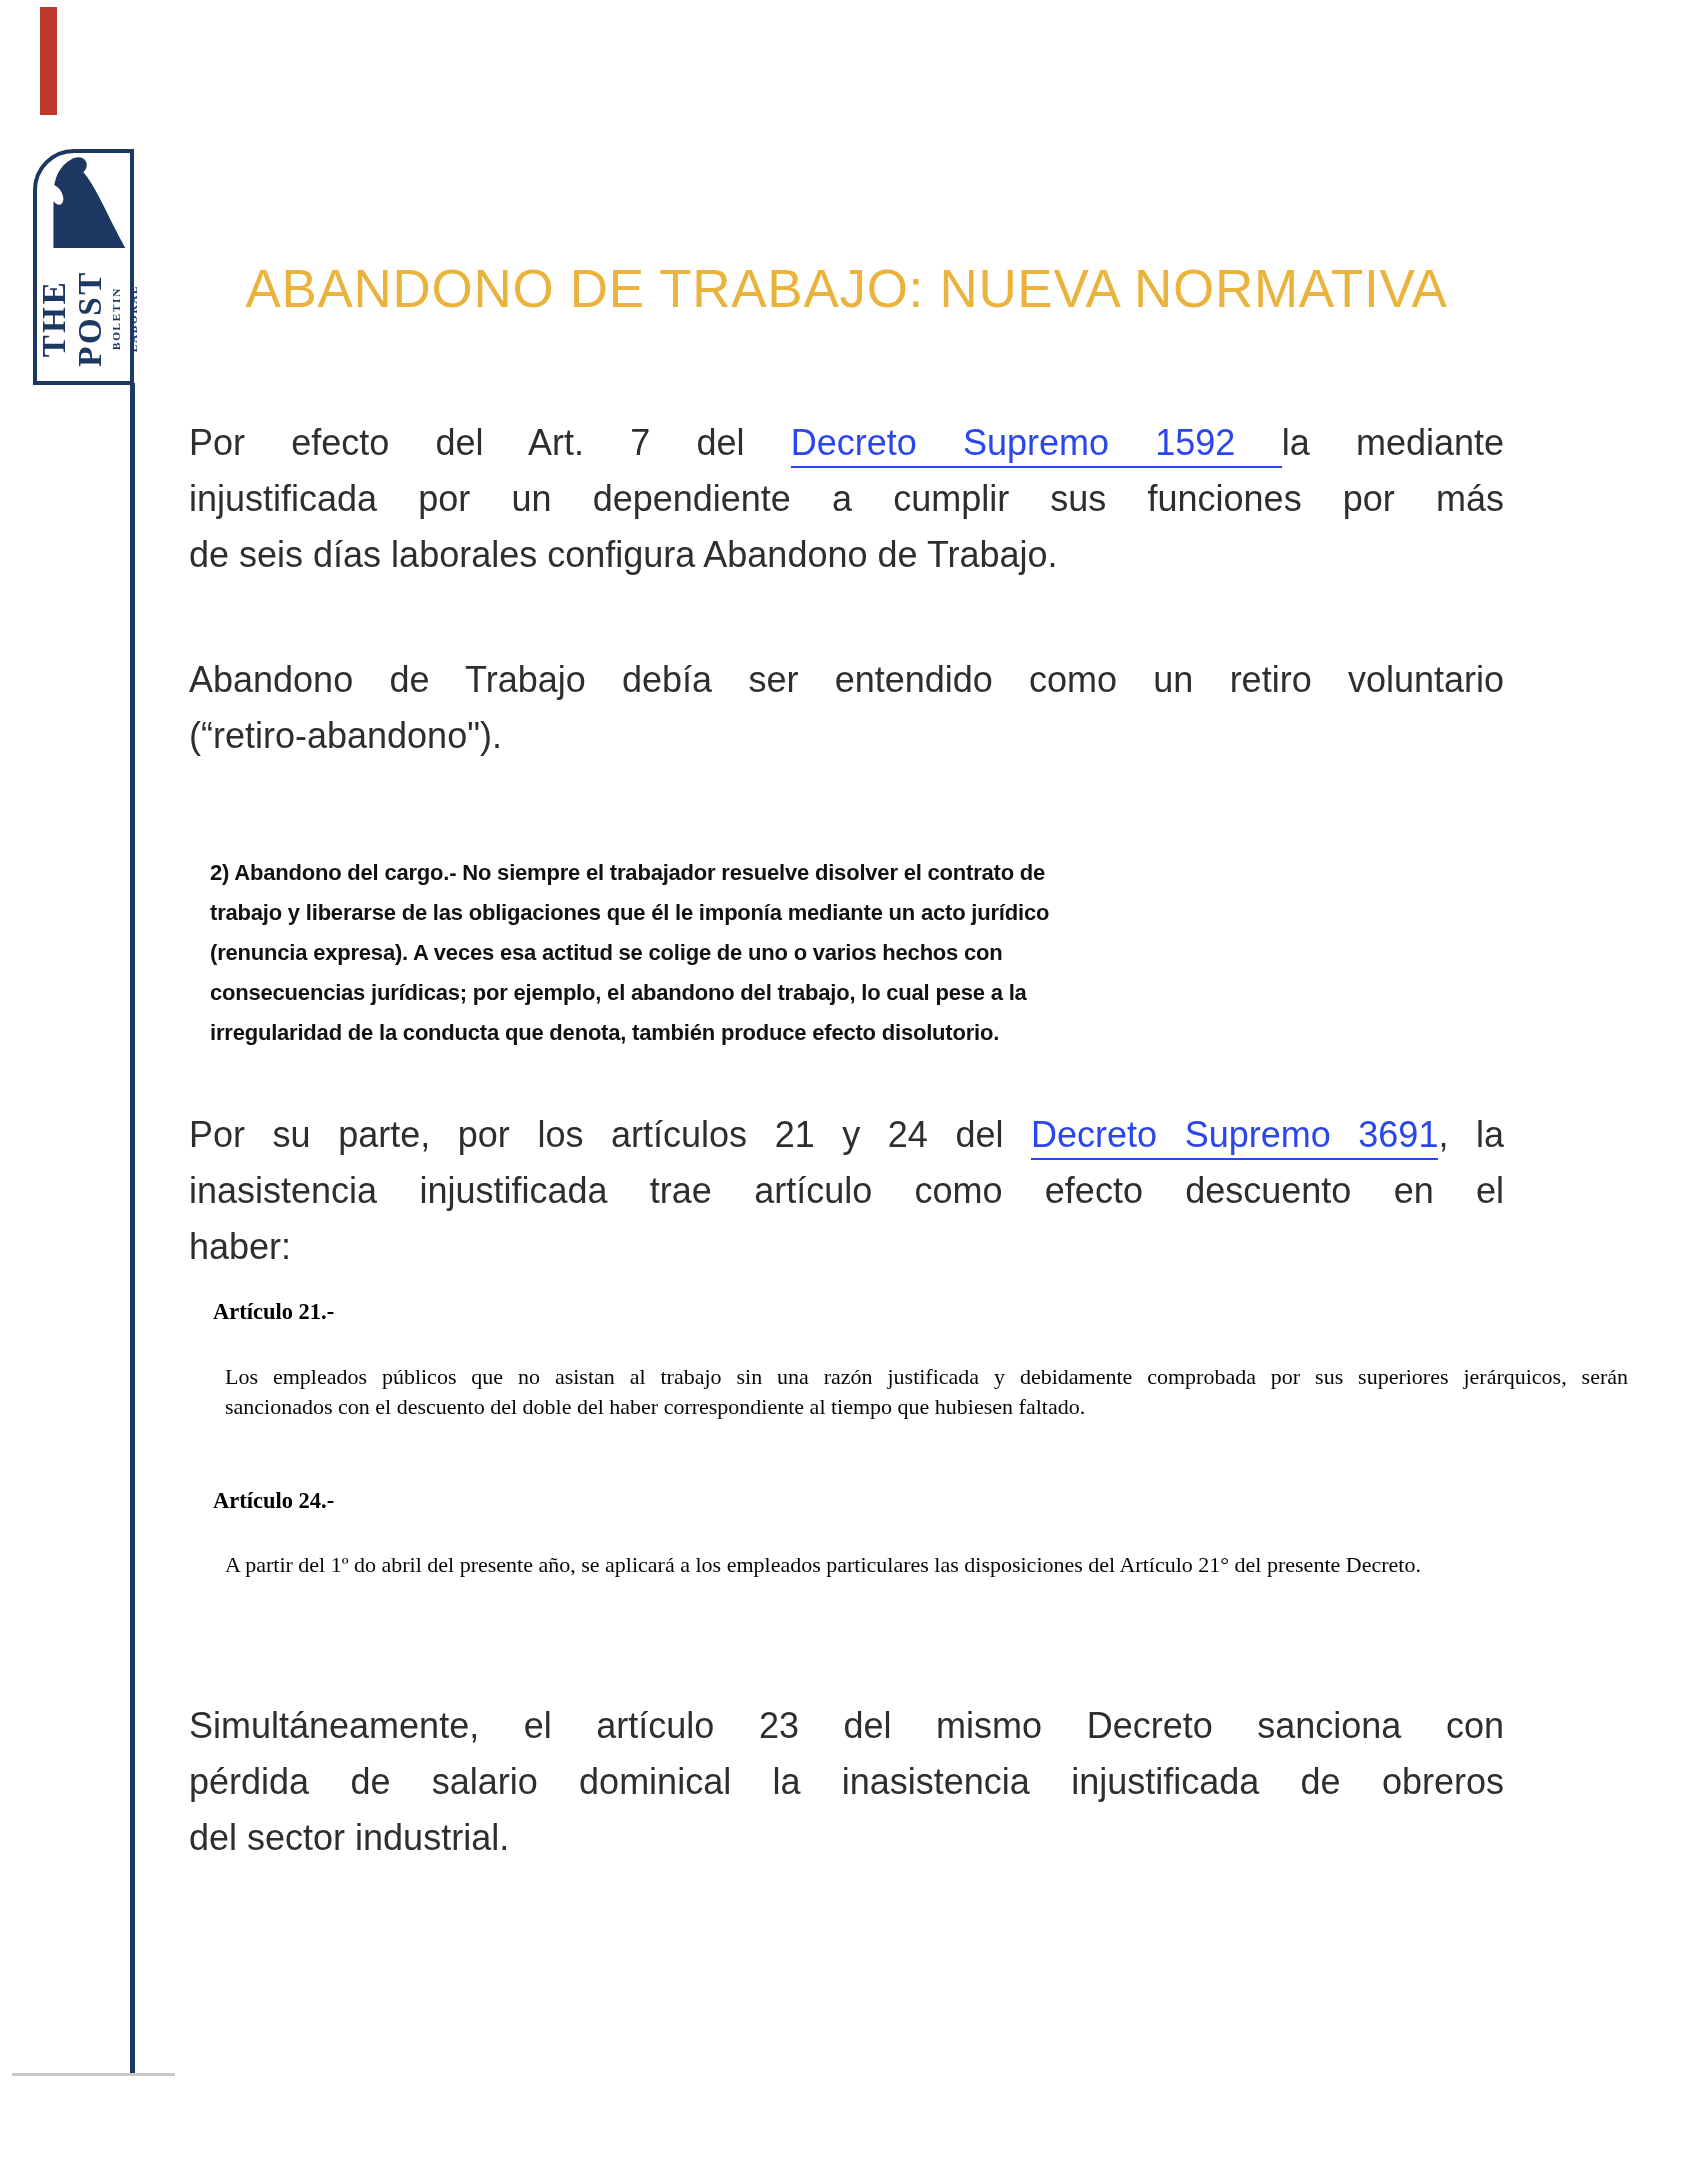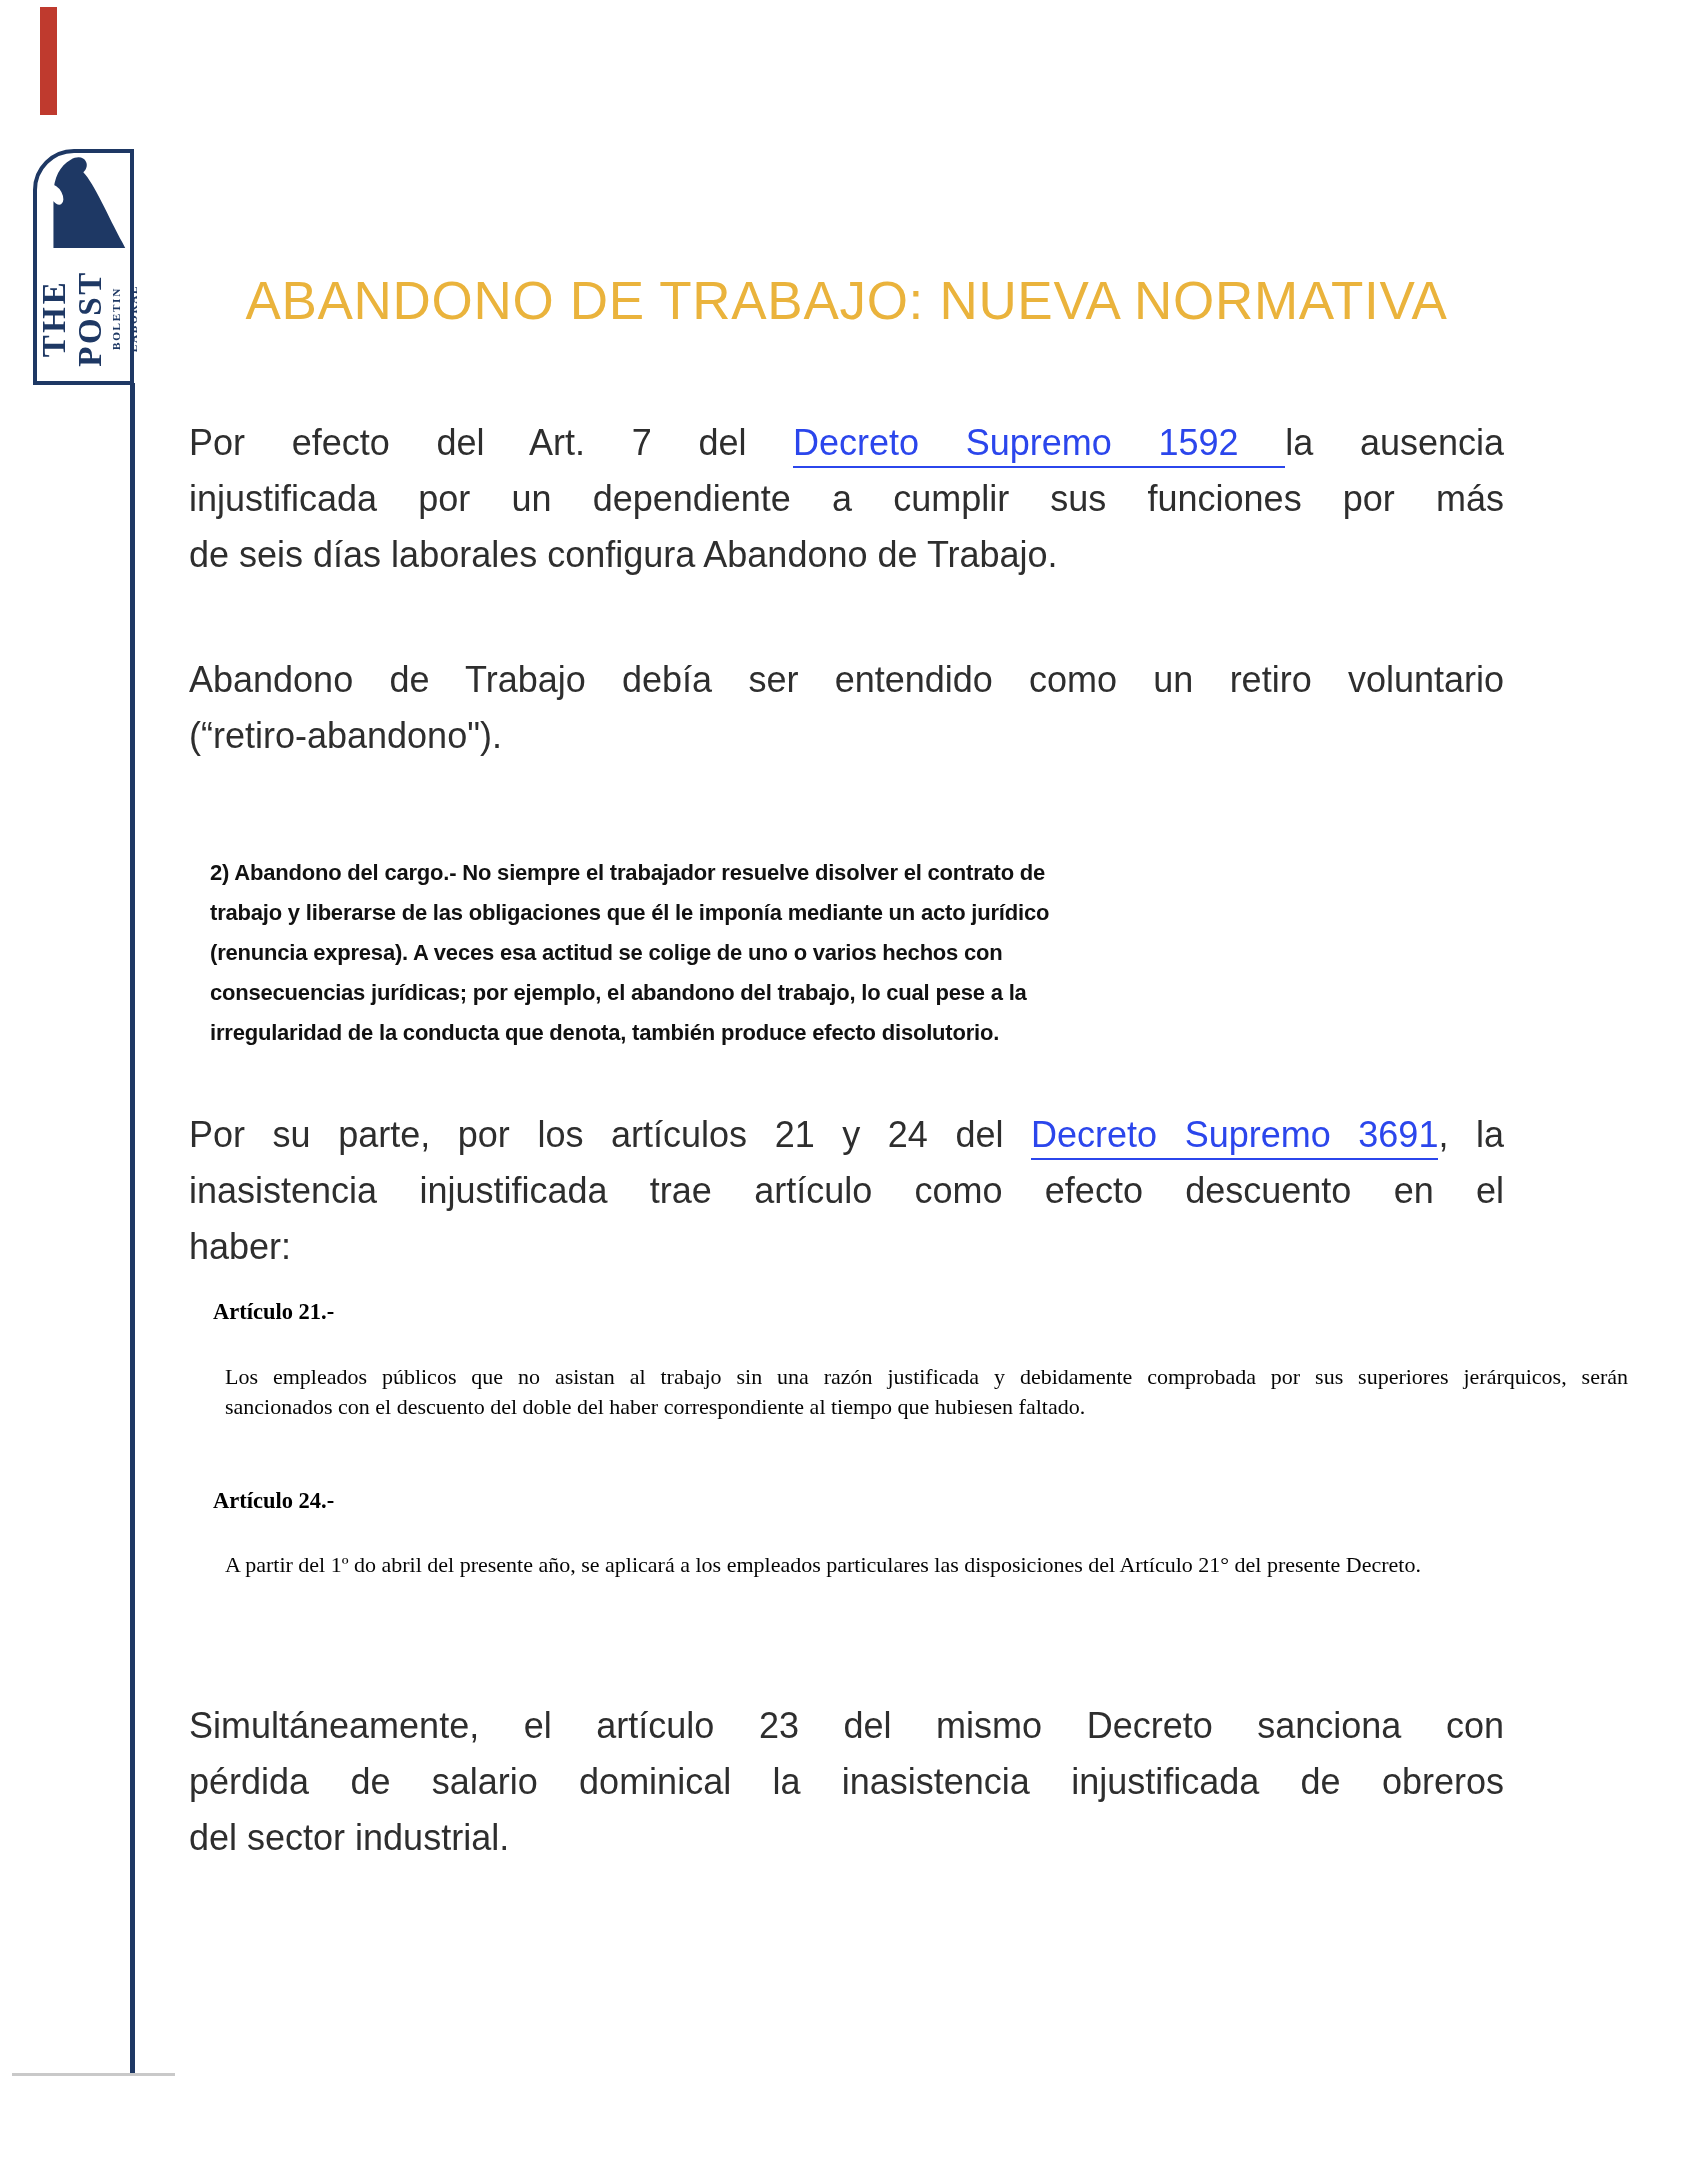--- a/index.html
+++ b/index.html
@@ -19,21 +19,21 @@
     transform:rotate(-90deg);text-align:center;color:#1E3864;
     font-family:"Liberation Serif", serif;font-weight:bold;
   }
   .logo-text .big{font-size:33px;line-height:36px;letter-spacing:2.6px;}
   .logo-text .small{font-size:11.2px;line-height:17px;letter-spacing:1.7px;font-weight:bold;}
   .vline{position:absolute;left:130px;top:383px;width:4.6px;height:1692px;background:#1E3864;}
   .gray-line{position:absolute;left:12px;top:2073px;width:163px;height:3.3px;background:#c9c9c9;}
 
   
   .page-title{
-    position:absolute;left:189px;top:271px;width:1315px;margin:0;
+    position:absolute;left:189px;top:259px;width:1315px;margin:0;
     text-align:center;font-size:53px;line-height:60px;font-weight:500;
     letter-spacing:0.7px;color:#EAB33C;white-space:nowrap;
   }
   .sans{position:absolute;left:189px;width:1315px;font-size:36px;line-height:56px;
         color:#2e2e2e;font-weight:300;}
   .sans .ln{height:56px;overflow:hidden;}
   #p1{top:415px;} #p2{top:652px;} #p3{top:1107px;} #p4{top:1698px;}
 
   .quote{position:absolute;left:210px;top:853px;width:1371px;
          font-size:22px;line-height:40px;font-weight:bold;color:#111111;letter-spacing:-0.2px;}
@@ -66,21 +66,21 @@
   <div class="big">POST</div>
   <div class="small">BOLETIN LABORAL</div>
 </div>
 
 <div class="vline"></div>
 <div class="gray-line"></div>
 
 <h1 class="page-title">ABANDONO DE TRABAJO: NUEVA NORMATIVA</h1>
 
 <div id="p1" class="sans">
-    <div class="ln jl"><span>Por efecto del Art. 7 del </span><span class="lk">Decreto Supremo 1592 </span><span>la ausencia</span></div>
+    <div class="ln jl"><span>Por efecto del Art. 7 del </span><span class="lk">Decreto Supremo 1592 </span><span>la mediante</span></div>
     <div class="ln jl"><span>injustificada por un dependiente a cumplir sus funciones por más</span></div>
     <div class="ln"><span>de seis días laborales configura Abandono de Trabajo.</span></div>
   </div>
 <div id="p2" class="sans">
     <div class="ln jl"><span>Abandono de Trabajo debía ser entendido como un retiro voluntario</span></div>
     <div class="ln"><span>(“retiro-abandono").</span></div>
   </div>
 <div class="quote">
     <div class="ln"><span>2) Abandono del cargo.- No siempre el trabajador resuelve disolver el contrato de</span></div>
     <div class="ln"><span>trabajo y liberarse de las obligaciones que él le imponía mediante un acto jurídico</span></div>

